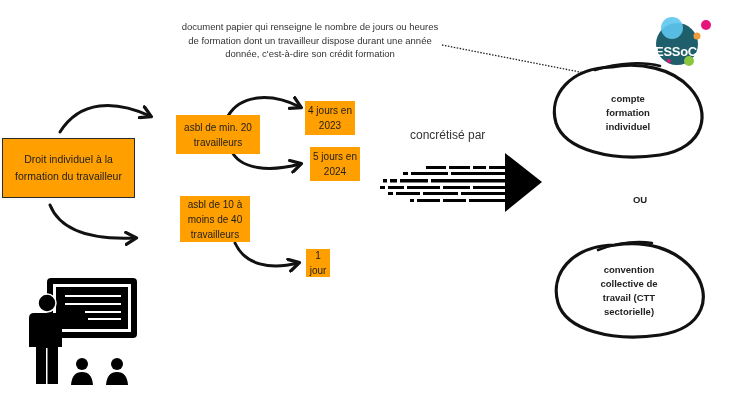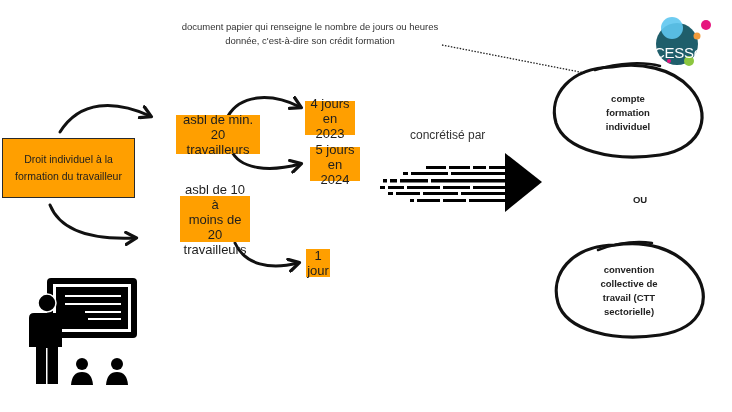--- a/index.html
+++ b/index.html
@@ -1,33 +1,34 @@
 <!DOCTYPE html>
 <html><head>
 <meta charset="utf-8">
 <style>
   html, body { margin: 0; padding: 0; background: #ffffff; }
   body { width: 732px; height: 412px; position: relative; overflow: hidden;
          font-family: "Liberation Sans", "DejaVu Sans", sans-serif; color: #222; }
-  .box { position: absolute; background: #ff9f00; color: #1e1e1e; font-size: 13px;
+  .box { position: absolute; background: #ff9f00; color: #1e1e1e; font-size: 10px;
          line-height: 15px; text-align: center; display: flex; align-items: center;
          justify-content: center; box-sizing: border-box; padding: 2px 3px; }
   .box.main { border: 1.5px solid #2a2a2a; font-size: 10.5px; line-height: 17px; }
   .note { position: absolute; font-size: 9.5px; line-height: 13.5px; text-align: center; color: #333; }
   .circle-text { position: absolute; font-weight: bold; font-size: 9.5px; line-height: 14px;
                  text-align: center; color: #222; }
   .label { position: absolute; font-size: 12px; color: #333; }
   svg.overlay { position: absolute; left: 0; top: 0; }
-  .logo-text { position: absolute; font-weight: normal; font-size: 15px; color: #ffffff; letter-spacing: -0.3px; margin-left: 8px; }
+  .logo-text { position: absolute; font-weight: bold; font-size: 13px; color: #ffffff; letter-spacing: -0.3px; }
 </style>
 </head>
 <body>
 
 <div class="note" style="left:160px; top:20px; width:300px;">
   <div>document papier qui renseigne le nombre de jours ou heures</div>
+  <div>de formation dont un travailleur dispose durant une année</div>
   <div>donnée, c'est-à-dire son crédit formation</div>
 </div>
 
 <svg class="overlay" width="732" height="412" viewBox="0 0 732 412">
   <defs>
     <marker id="ah" viewBox="0 0 10 10" refX="7" refY="5" markerWidth="5" markerHeight="5" orient="auto-start-reverse">
       <path d="M1,1 L8,5 L1,9" fill="none" stroke="#111" stroke-width="2.2" stroke-linecap="round" stroke-linejoin="round"></path>
     </marker>
   </defs>
 
@@ -136,21 +137,21 @@
 <div class="box" style="left:310px; top:147px; width:50px; height:34px;justify-content:center;">
   <div>
     <div>5 jours en</div>
     <div>2024</div>
   </div>
 </div>
 
 <div class="box" style="left:162px; top:196px; width:70px; height:46px;margin-left:18px;">
   <div>
     <div>asbl de 10 à</div>
-    <div>moins de 20</div>
+    <div>moins de 40</div>
     <div>travailleurs</div>
   </div>
 </div>
 
 <div class="box" style="left:306px; top:249px; width:24px; height:28px;">
   <div>1 jour</div>
 </div>
 
 <div class="label" style="left:410px; top:128px;">concrétisé par</div>
 

